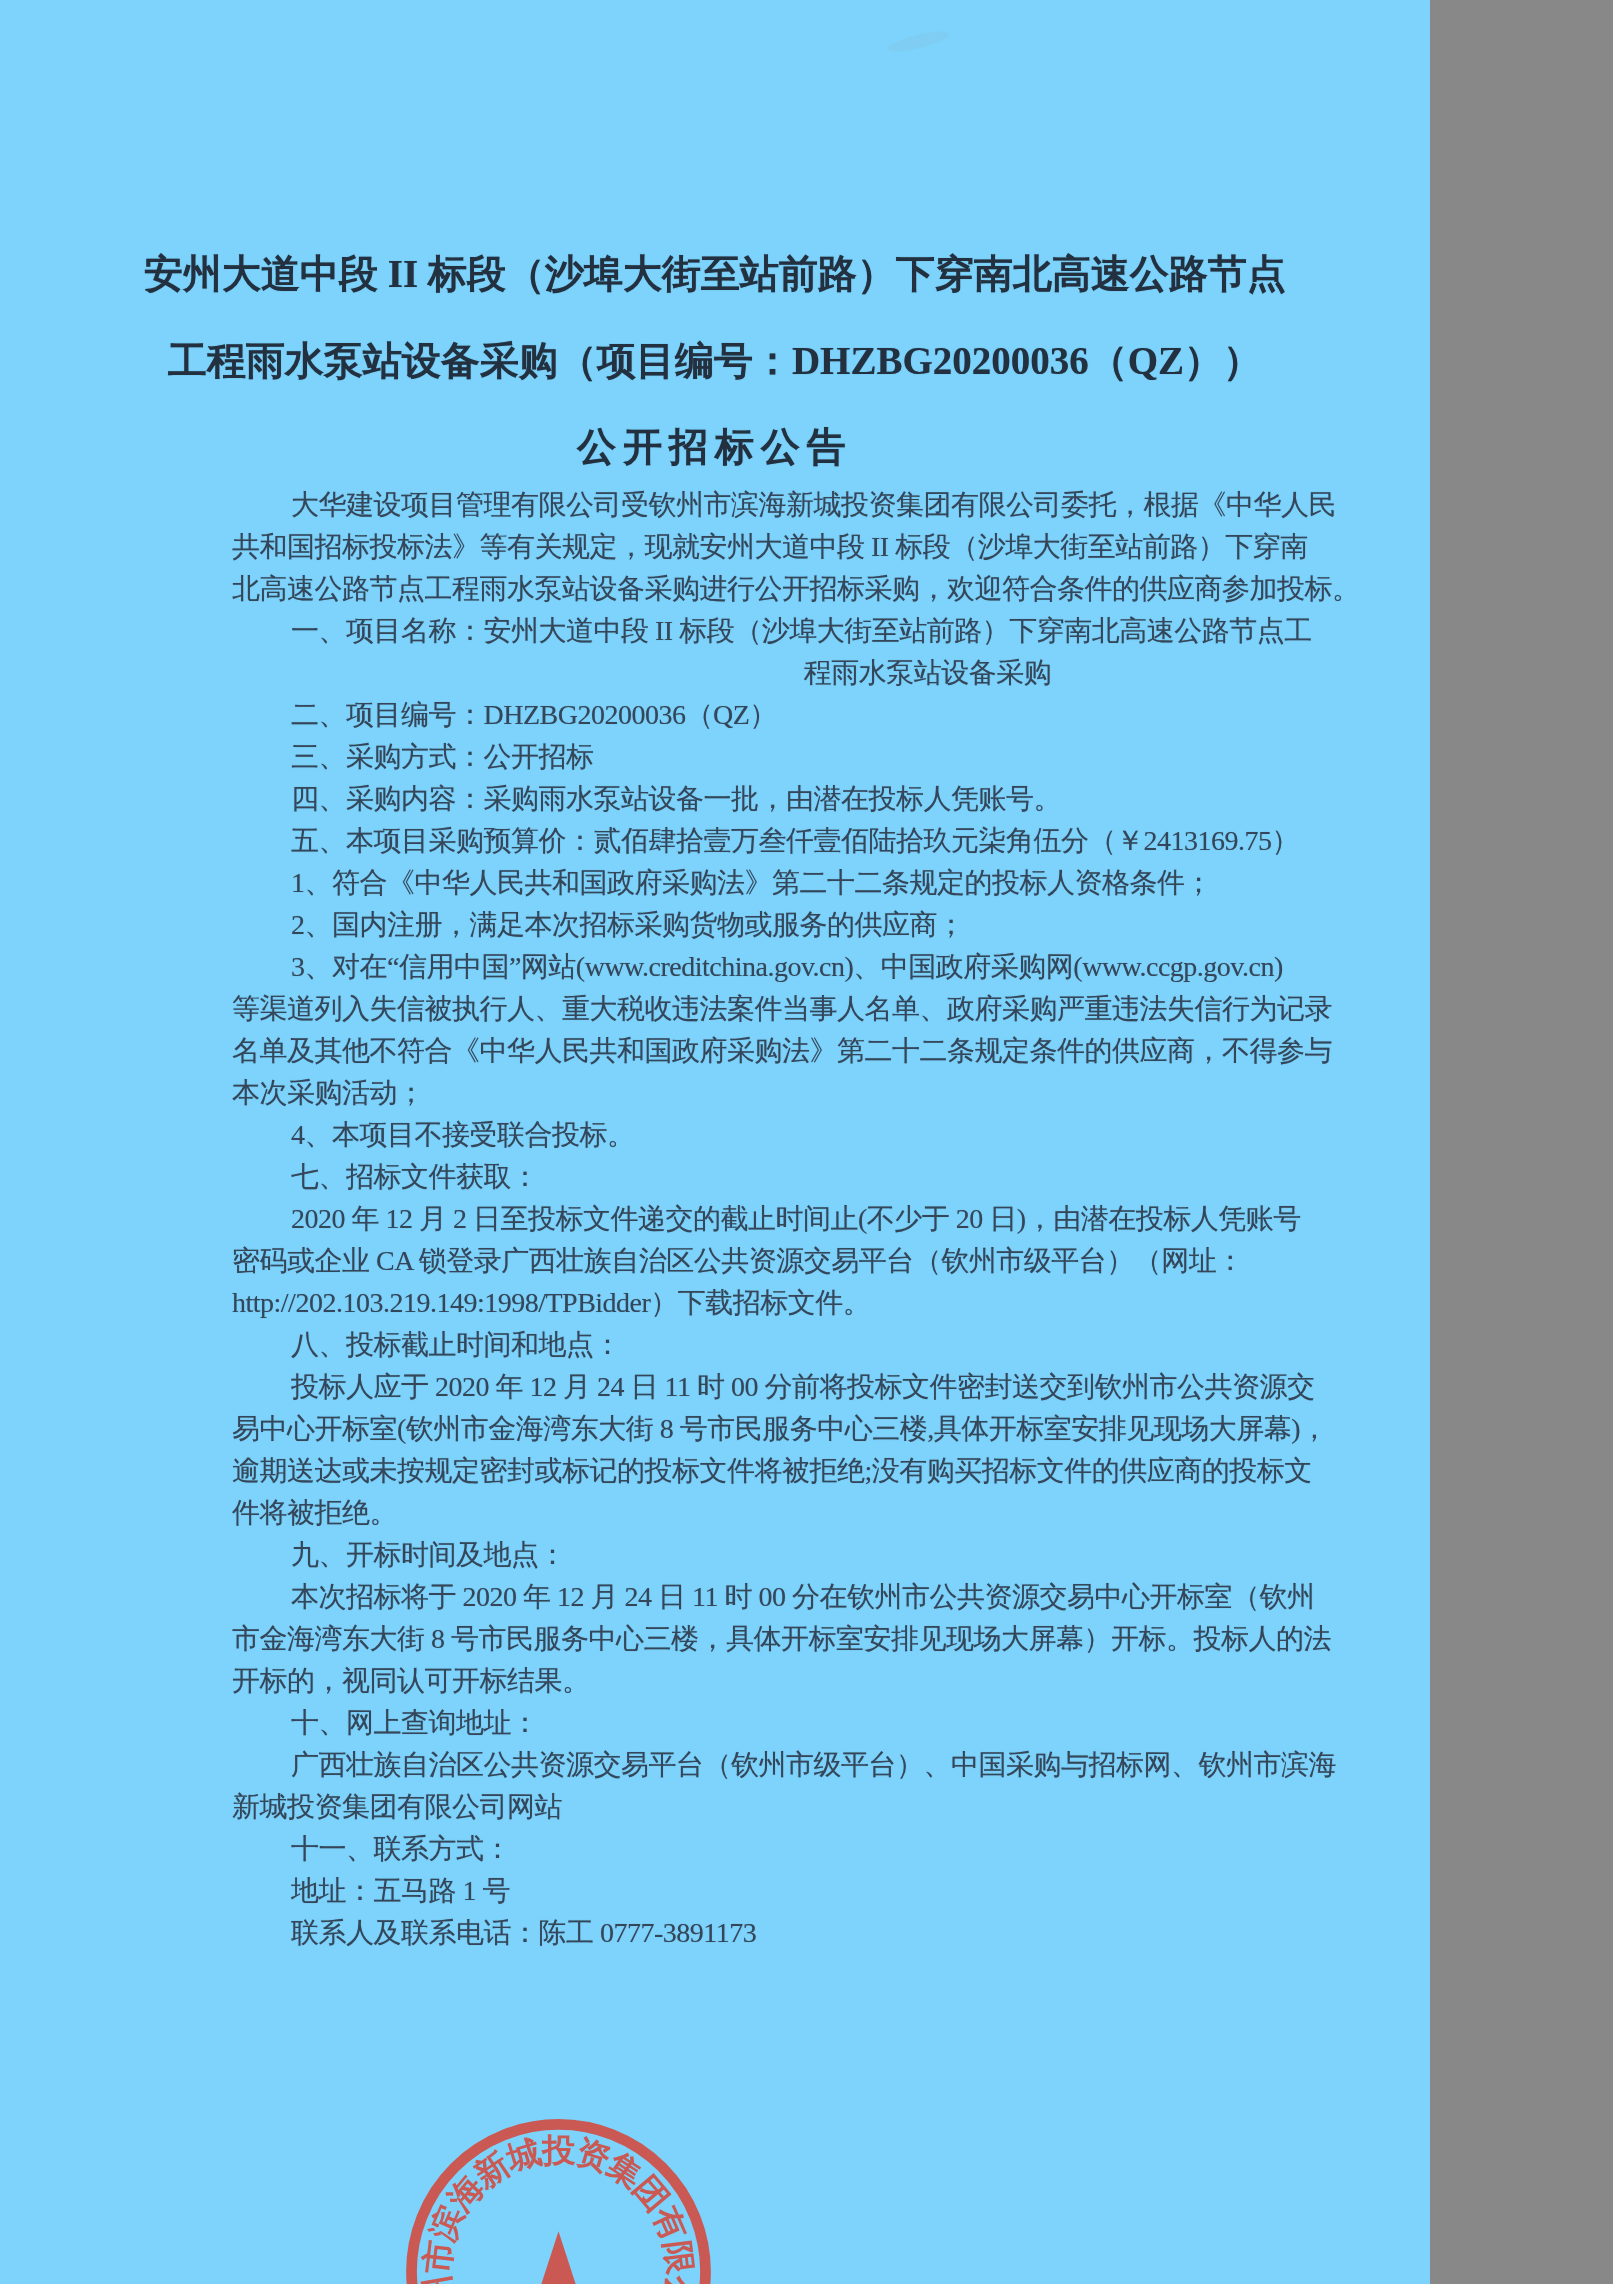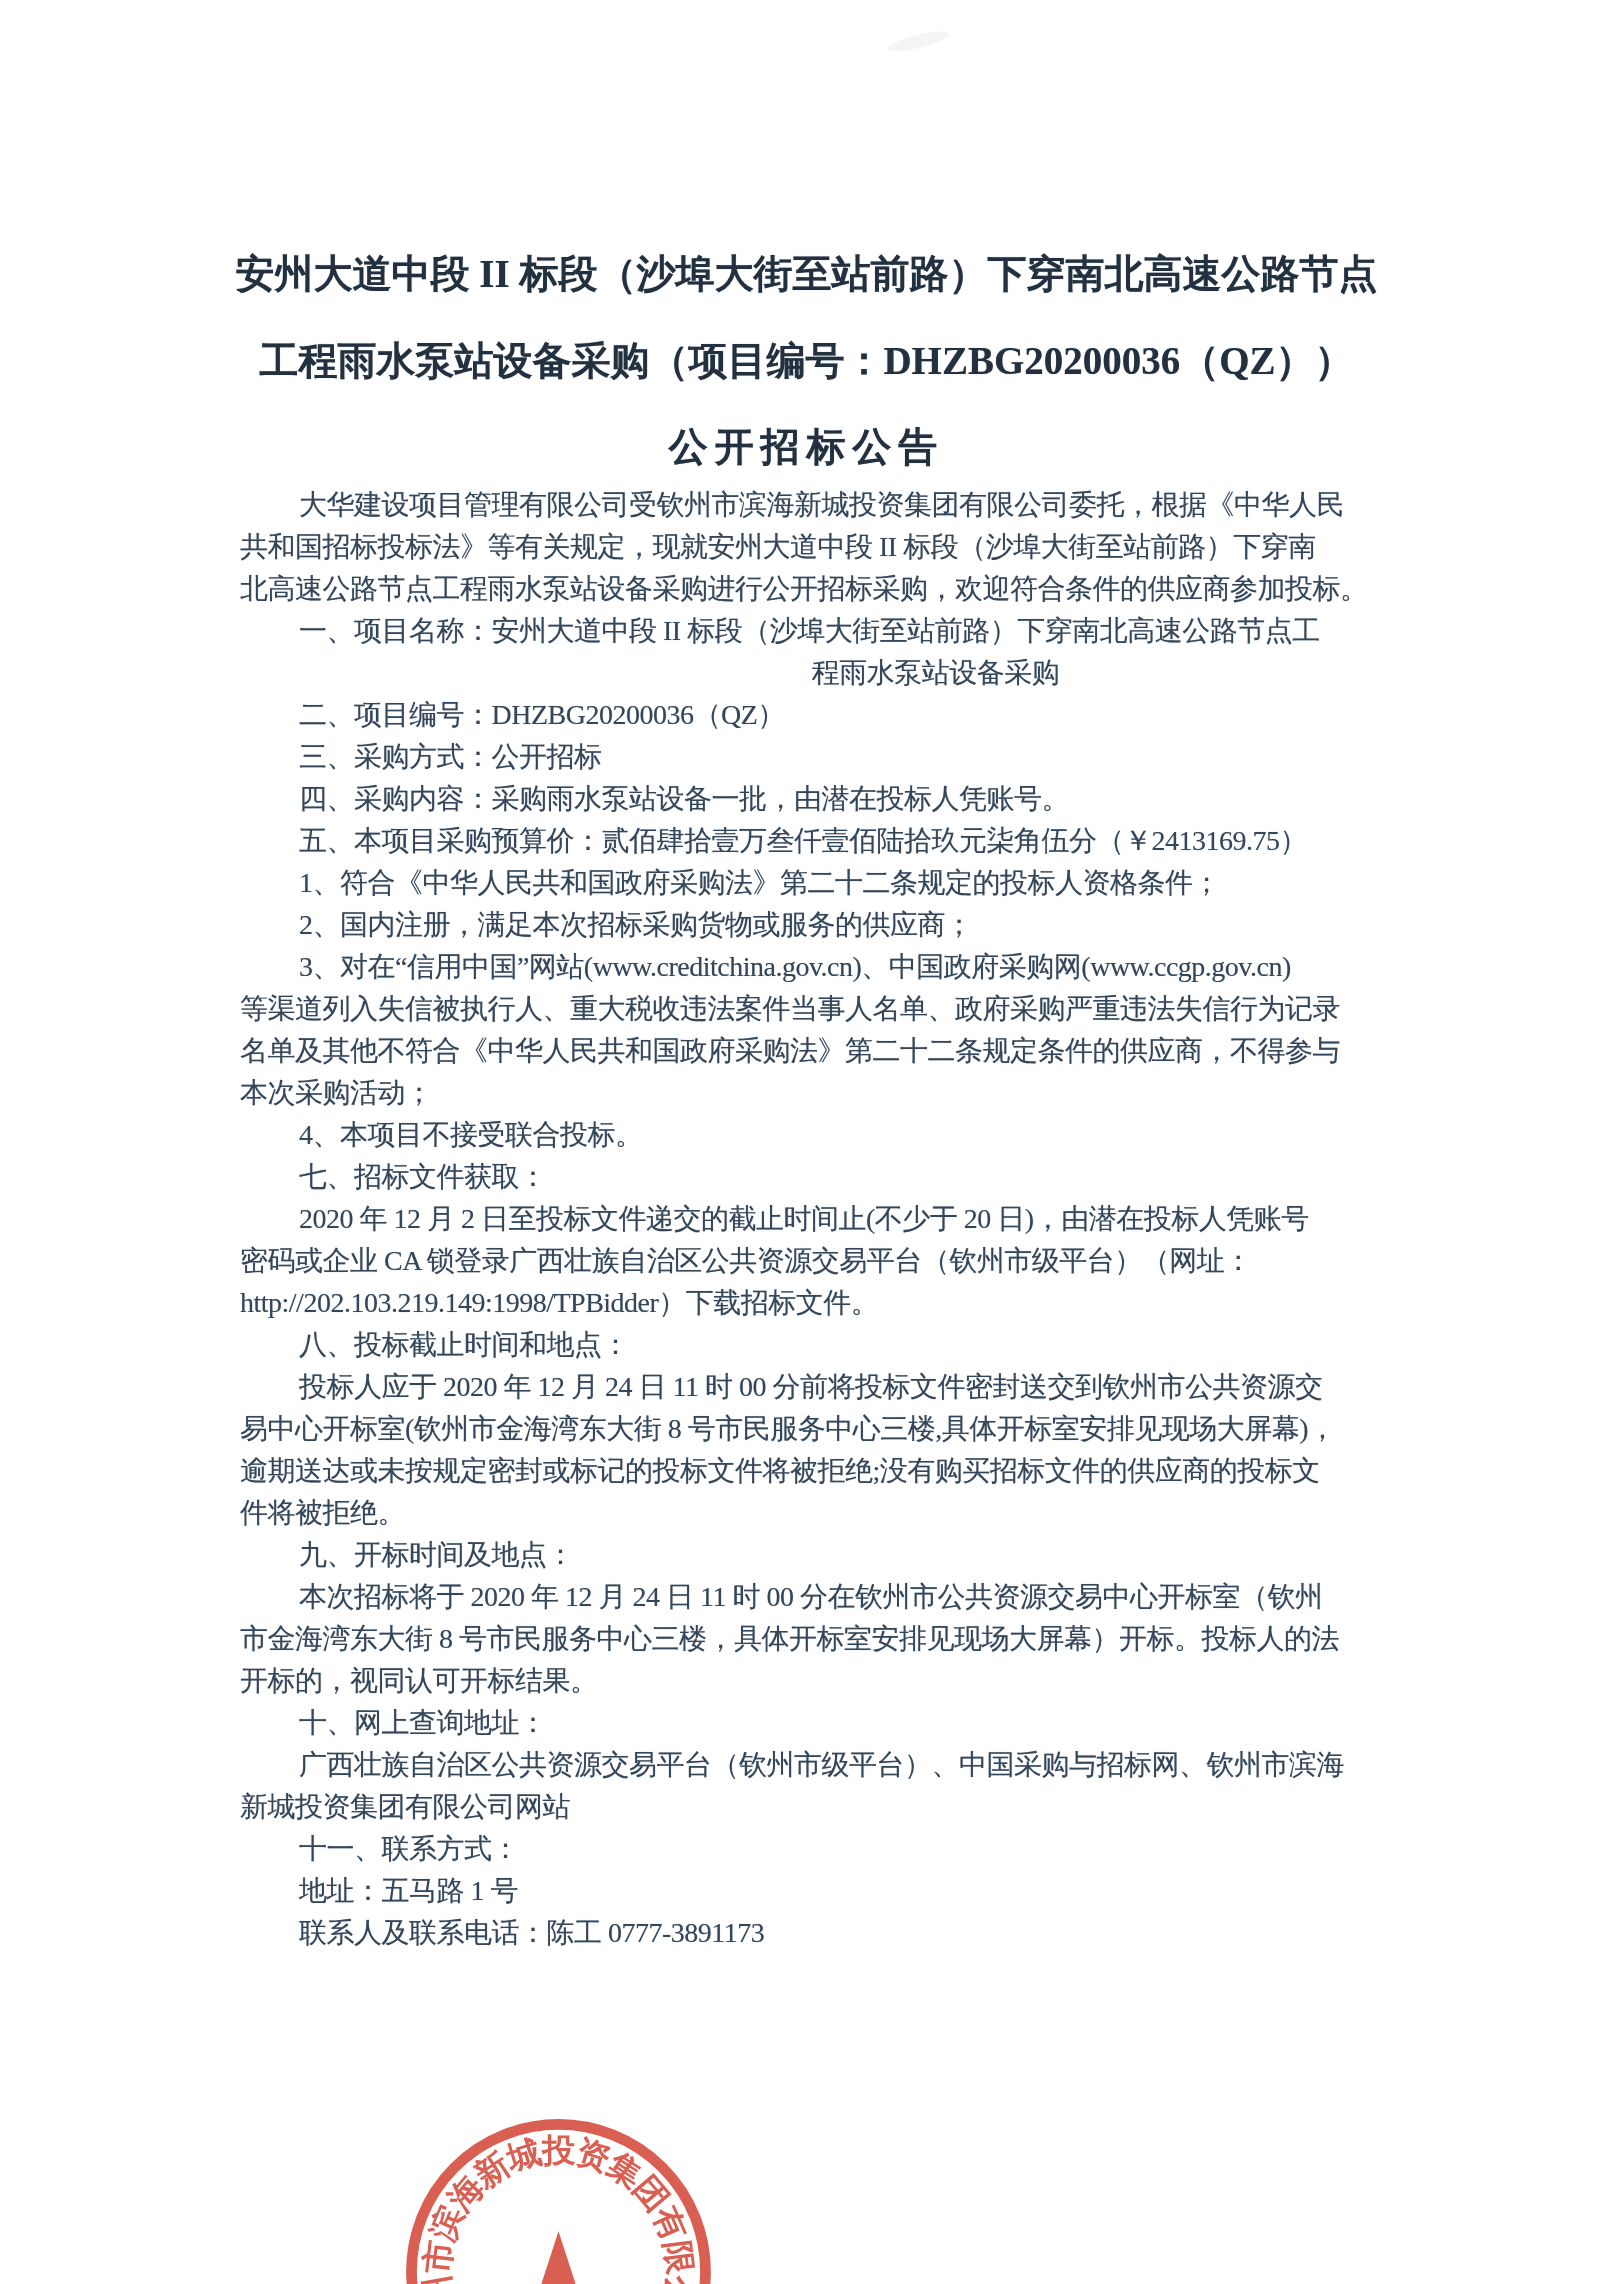--- a/index.html
+++ b/index.html
@@ -1,35 +1,35 @@
 <!DOCTYPE html>
 <html><head>
 <meta charset="utf-8">
 <style>
   html,body{margin:0;padding:0;background:#888;}
   .page{
     position:relative;
-    width:1613px;height:2285px;
-    background:#ffffff;
+    width:1430px;height:2285px;
+    background:#7dd3fc;
     overflow:hidden;
     font-family:"Liberation Serif","DejaVu Serif",serif;
   }
   .doc-title{
     position:absolute;left:0;width:100%;
     text-align:center;
     font-size:39px;font-weight:bold;
     color:#22303f;
     white-space:nowrap;
     text-shadow:0 0 1px rgba(34,48,63,0.45);
   }
   #title-1{top:247px;}
   #title-2{top:334px;}
   #title-3{top:420px;letter-spacing:6.9px;}
   #doc-body{
-    position:absolute;left:240px;top:484px;width:1139px;
+    position:absolute;left:232px;top:484px;width:1139px;
   }
   .line{
     height:42px;line-height:42px;
     font-size:28px;
     letter-spacing:-0.5px;
     white-space:nowrap;
     color:#344659;
     text-shadow:0 0 1px rgba(52,70,89,0.4);
   }
   .ind-p{padding-left:59px;}

